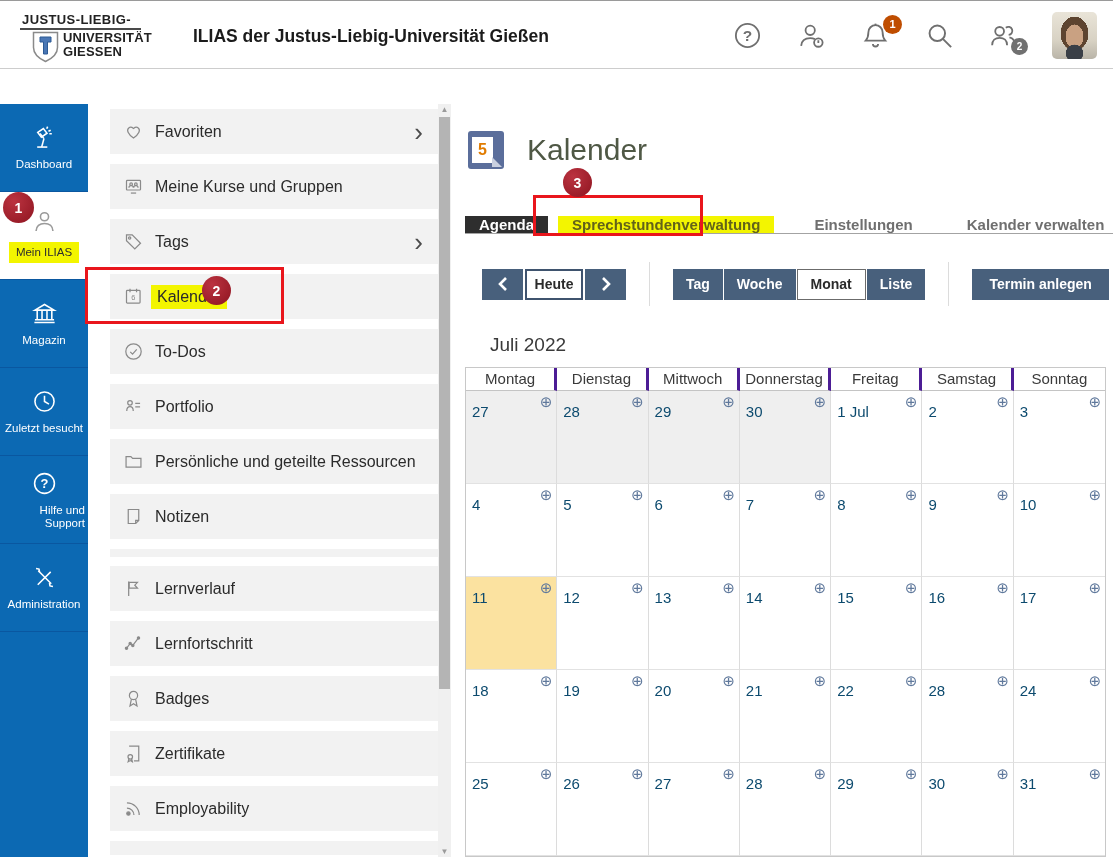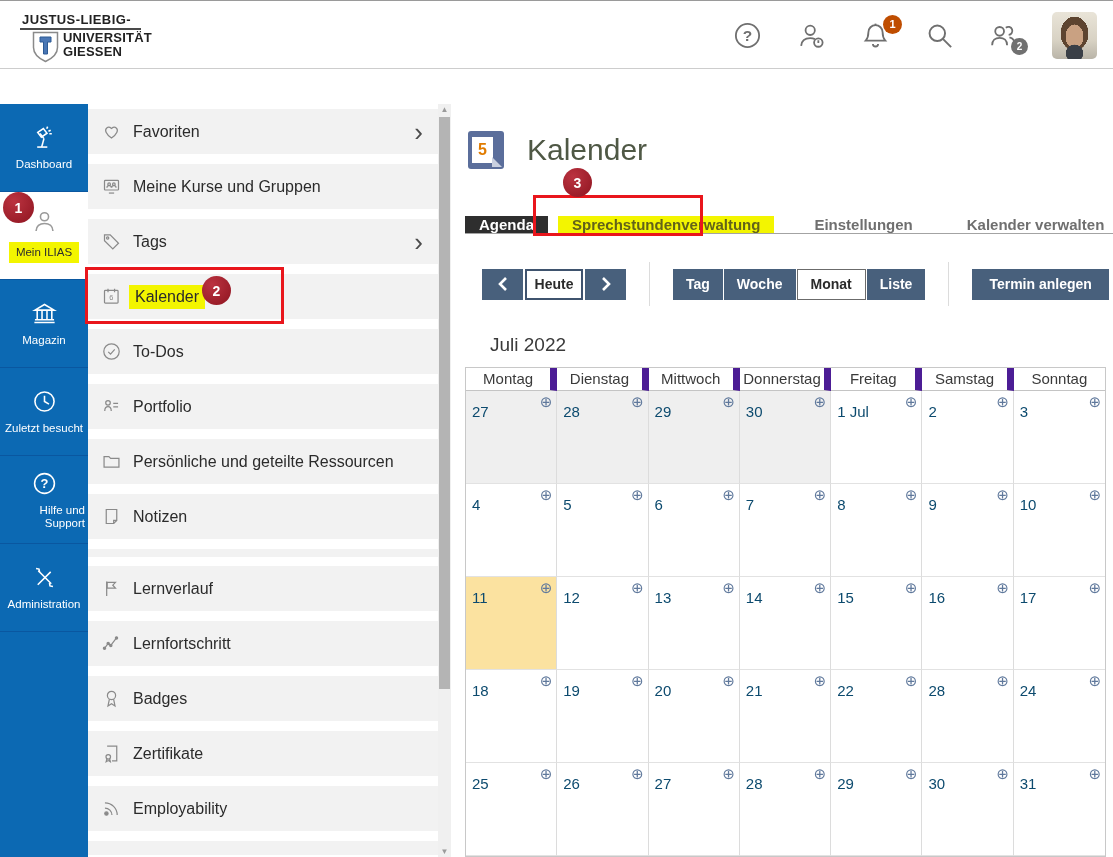--- a/index.html
+++ b/index.html
@@ -37,21 +37,21 @@
   .sb-item{height:88px;display:flex;flex-direction:column;align-items:center;justify-content:center;gap:7px;
     color:#fff;border-bottom:1px solid #0a57a0;cursor:pointer;}
   .sb-item .ic{width:27px;height:27px;}
   .sb-item .ic svg{width:100%;height:100%;}
   .sb-label{font-size:11.5px;text-align:right;line-height:13px;padding:0 3px;}
   .sb-item.active{background:#fff;color:#9a9a9a;}
   .sb-item.active .sb-label{color:#2d2d2d;}
   .sb-label.hl{background:#f3f500;padding:4px 7px;}
 
   
-  .menu-panel{position:absolute;left:88px;top:103px;width:350px;height:754px;background:#fff;padding-top:5px;overflow:hidden;}
+  .menu-panel{position:absolute;left:88px;top:103px;width:350px;height:754px;background:#fff;padding-top:5px;overflow:hidden;padding-left:22px;}
   .mi{height:45px;margin-bottom:10px;background:#f2f2f2;display:flex;align-items:center;padding-left:13px;cursor:pointer;color:#8a8a8a;}
   .mi .ic{width:21px;height:21px;flex:0 0 auto;}
   .mi .ic svg{width:100%;height:100%;}
   .mi-label{font-size:16px;color:#2b2b2b;margin-left:11px;white-space:nowrap;}
   .mi-label.hl{background:#f3f500;padding:3px 6px;margin-left:7px;}
   .mi .chev{margin-left:auto;margin-right:15px;font-size:26px;color:#4c4c4c;line-height:20px;font-weight:300;}
   .mi-divider{height:8px;margin:3px 0 9px 0;background:#f2f2f2;}
   .mi-partial{height:14px;margin-bottom:0;background:#f2f2f2;}
 
   
@@ -85,21 +85,21 @@
   .tdiv{width:1px;height:44px;background:#dcdcdc;margin:0 23px;}
   .views{display:flex;gap:1px;}
   .view-btn{padding:0 13px;}
   .view-btn.active{background:#fff;color:#2b2b2b;border:1px solid #6b6b6b;}
   .btn-create{padding:0 17px;}
 
   .month-label{position:absolute;left:6px;top:233px;font-size:19px;color:#3a3a3a;margin-left:24px;}
   .cal-grid{position:absolute;left:5px;top:266px;width:641px;
     display:grid;grid-template-columns:repeat(7,1fr);grid-template-rows:23px repeat(5,93px);
     border:1px solid #c8c8c8;background:#fff;}
-  .wd{font-size:15px;color:#3a3a3a;text-align:center;line-height:22px;border-right:7px solid #4c1d95;border-bottom:1px solid #c4c4c4;}
+  .wd{font-size:15px;color:#3a3a3a;text-align:center;line-height:22px;border-right:3px solid #4c1d95;border-bottom:1px solid #c4c4c4;}
   .cell{position:relative;border-right:1px solid #dcdcdc;border-bottom:1px solid #e2e2e2;background:#fff;cursor:pointer;}
   .cal-grid > :nth-child(7n){border-right:none;}
   .cell.muted{background:#efefef;}
   .cell.today{background:#fbe2a0;}
   .daynum{position:absolute;left:6px;top:12px;font-size:15px;color:#0c4a6e;}
   .add{position:absolute;right:4px;top:3px;font-size:15px;color:#60799c;line-height:15px;cursor:pointer;}
 
   
   .ann-circle{position:absolute;border-radius:50%;color:#fff;display:flex;align-items:center;justify-content:center;
     font-size:14px;font-weight:bold;background:radial-gradient(circle at 35% 30%, #bb3340, #8e1420);z-index:50;}
@@ -122,20 +122,21 @@
             <path d="M1.5 1.5h24v15c0 7-5.5 11-12 14-6.5-3-12-7-12-14z" fill="#fff" stroke="#8a8a8a" stroke-width="1.5"></path>
             <path d="M8 6h11v5h-3.5v12h-4V11H8z" fill="#4a77b5" stroke="#2c5a94"></path>
           </svg>
       </span>
       <span class="logo-txt">
         <div class="logo-line2">UNIVERSITÄT</div>
         <div class="logo-line3">GIESSEN</div>
       </span>
     </div>
   </div>
+  <div class="app-title">ILIAS der Justus-Liebig-Universität Gießen</div>
   <div class="header-icons">
     <span class="hicon">
       <svg viewBox="0 0 24 24" fill="none" stroke="currentColor" stroke-width="1.4">
           <circle cx="12" cy="12" r="9"></circle>
           <text x="12" y="16.5" text-anchor="middle" font-size="12" font-weight="bold" fill="currentColor" stroke="none">?</text>
         </svg>
     </span>
     <span class="hicon">
       <svg viewBox="0 0 24 24" fill="none" stroke="currentColor" stroke-width="1.4">
           <circle cx="11" cy="8" r="3.6"></circle>

